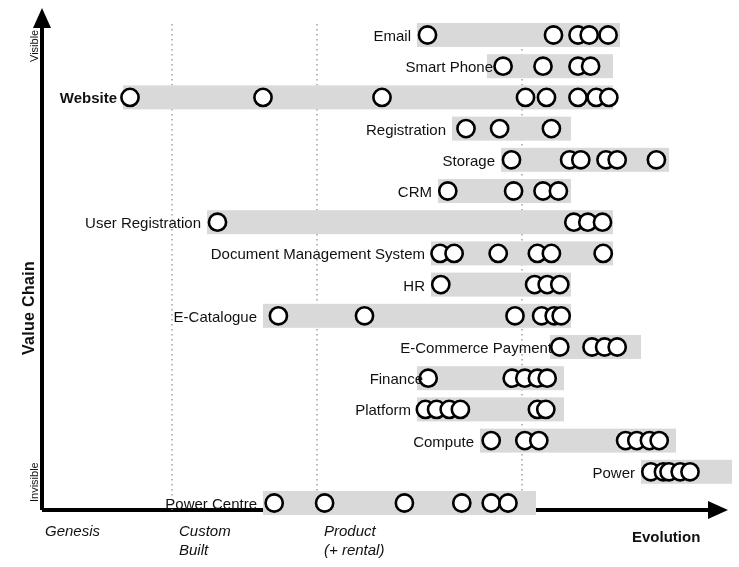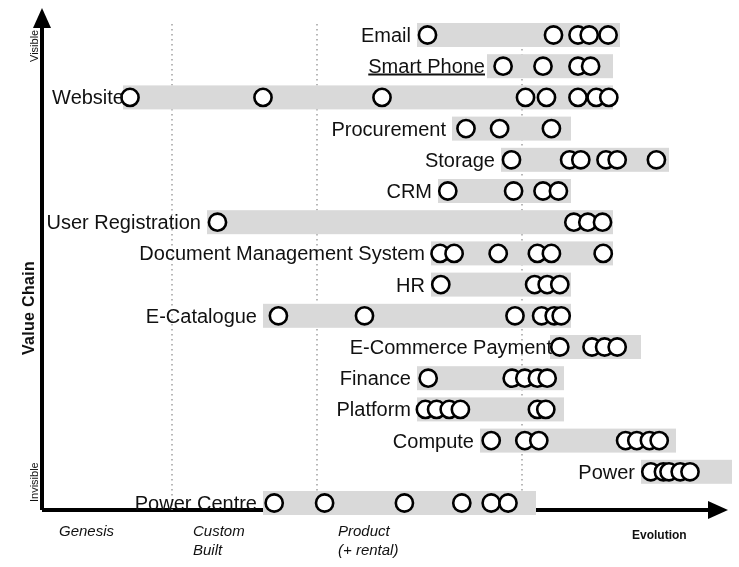--- a/index.html
+++ b/index.html
@@ -15,21 +15,21 @@
   }
   svg#canvas{position:absolute;left:0;top:0;}
   .lbl{
     position:absolute;
     font-family:"Liberation Sans", sans-serif;
     white-space:nowrap;
     color:#111111;
   }
   
   .comp-label{
-    font-size:20px;
+    font-size:15px;
     line-height:15px;
     text-align:right;
     transform:translateY(-50%);
     color:#111111;
   }
   .axis-title-y{
     position:absolute;
     font-size:16px;
     font-weight:bold;
     letter-spacing:0.3px;
@@ -39,31 +39,30 @@
   }
   .axis-end-y{
     position:absolute;
     font-size:11px;
     transform-origin:0 0;
     transform:rotate(-90deg);
     color:#111111;
   }
   .axis-title-x{
     position:absolute;
-    font-size:12px;
+    font-size:15px;
     font-weight:bold;
     color:#111111;
   }
   .stage{
     position:absolute;
     font-size:15px;
     font-style:italic;
     line-height:19px;
     color:#111111;
-    margin-left:14px;
   }
 </style>
 </head>
 <body>
 
 <div id="map">
 
   <svg id="canvas" width="739" height="567">
     <defs>
       <marker id="arrowUp" markerWidth="12" markerHeight="12" refX="0" refY="6" orient="auto">
@@ -235,30 +234,30 @@
     <div>Custom</div>
     <div>Built</div>
   </div>
   <div class="stage" style="left:324px; top:521px;">
     <div>Product</div>
     <div>(+ rental)</div>
   </div>
 
   <div id="labels-layer">
       <div class="lbl comp-label" style="left: 0px; width: 411px; top: 35px;">Email</div>
-      <div class="lbl comp-label" style="left: 4px; width: 481px; top: 66.2px; text-decoration: underline;">Smart Phone</div>
-      <div class="lbl comp-label" style="left: 7px; width: 117px; top: 97.4px;">Website</div>
-      <div class="lbl comp-label" style="left: 0px; width: 446px; top: 128.6px;">Procurement</div>
+      <div class="lbl comp-label" style="left: 12px; width: 481px; top: 66.2px;">Smart Phone</div>
+      <div class="lbl comp-label" style="left: 0px; width: 117px; top: 97.4px; font-weight: bold;">Website</div>
+      <div class="lbl comp-label" style="left: 0px; width: 446px; top: 128.6px;">Registration</div>
       <div class="lbl comp-label" style="left: 0px; width: 495px; top: 159.8px;">Storage</div>
       <div class="lbl comp-label" style="left: 0px; width: 432px; top: 191px;">CRM</div>
       <div class="lbl comp-label" style="left: 0px; width: 201px; top: 222.2px; text-align: right;">User Registration</div>
       <div class="lbl comp-label" style="left: 0px; width: 425px; top: 253.4px;">Document Management System</div>
       <div class="lbl comp-label" style="left: 0px; width: 425px; top: 284.6px;">HR</div>
       <div class="lbl comp-label" style="left: 0px; width: 257px; top: 315.8px;">E-Catalogue</div>
       <div class="lbl comp-label" style="left: 8px; width: 544px; top: 347px;">E-Commerce Payment</div>
-      <div class="lbl comp-label" style="left: 0px; width: 411px; top: 378.2px;">Finance</div>
+      <div class="lbl comp-label" style="left: 0px; width: 411px; top: 378.2px; padding-left: 12px;">Finance</div>
       <div class="lbl comp-label" style="left: 0px; width: 411px; top: 409.4px;">Platform</div>
       <div class="lbl comp-label" style="left: 0px; width: 474px; top: 440.6px;">Compute</div>
       <div class="lbl comp-label" style="left: 0px; width: 635px; top: 471.8px;">Power</div>
       <div class="lbl comp-label" style="left: 0px; width: 257px; top: 503px;">Power Centre</div>
     </div>
 
 </div>
 
 </body></html>

